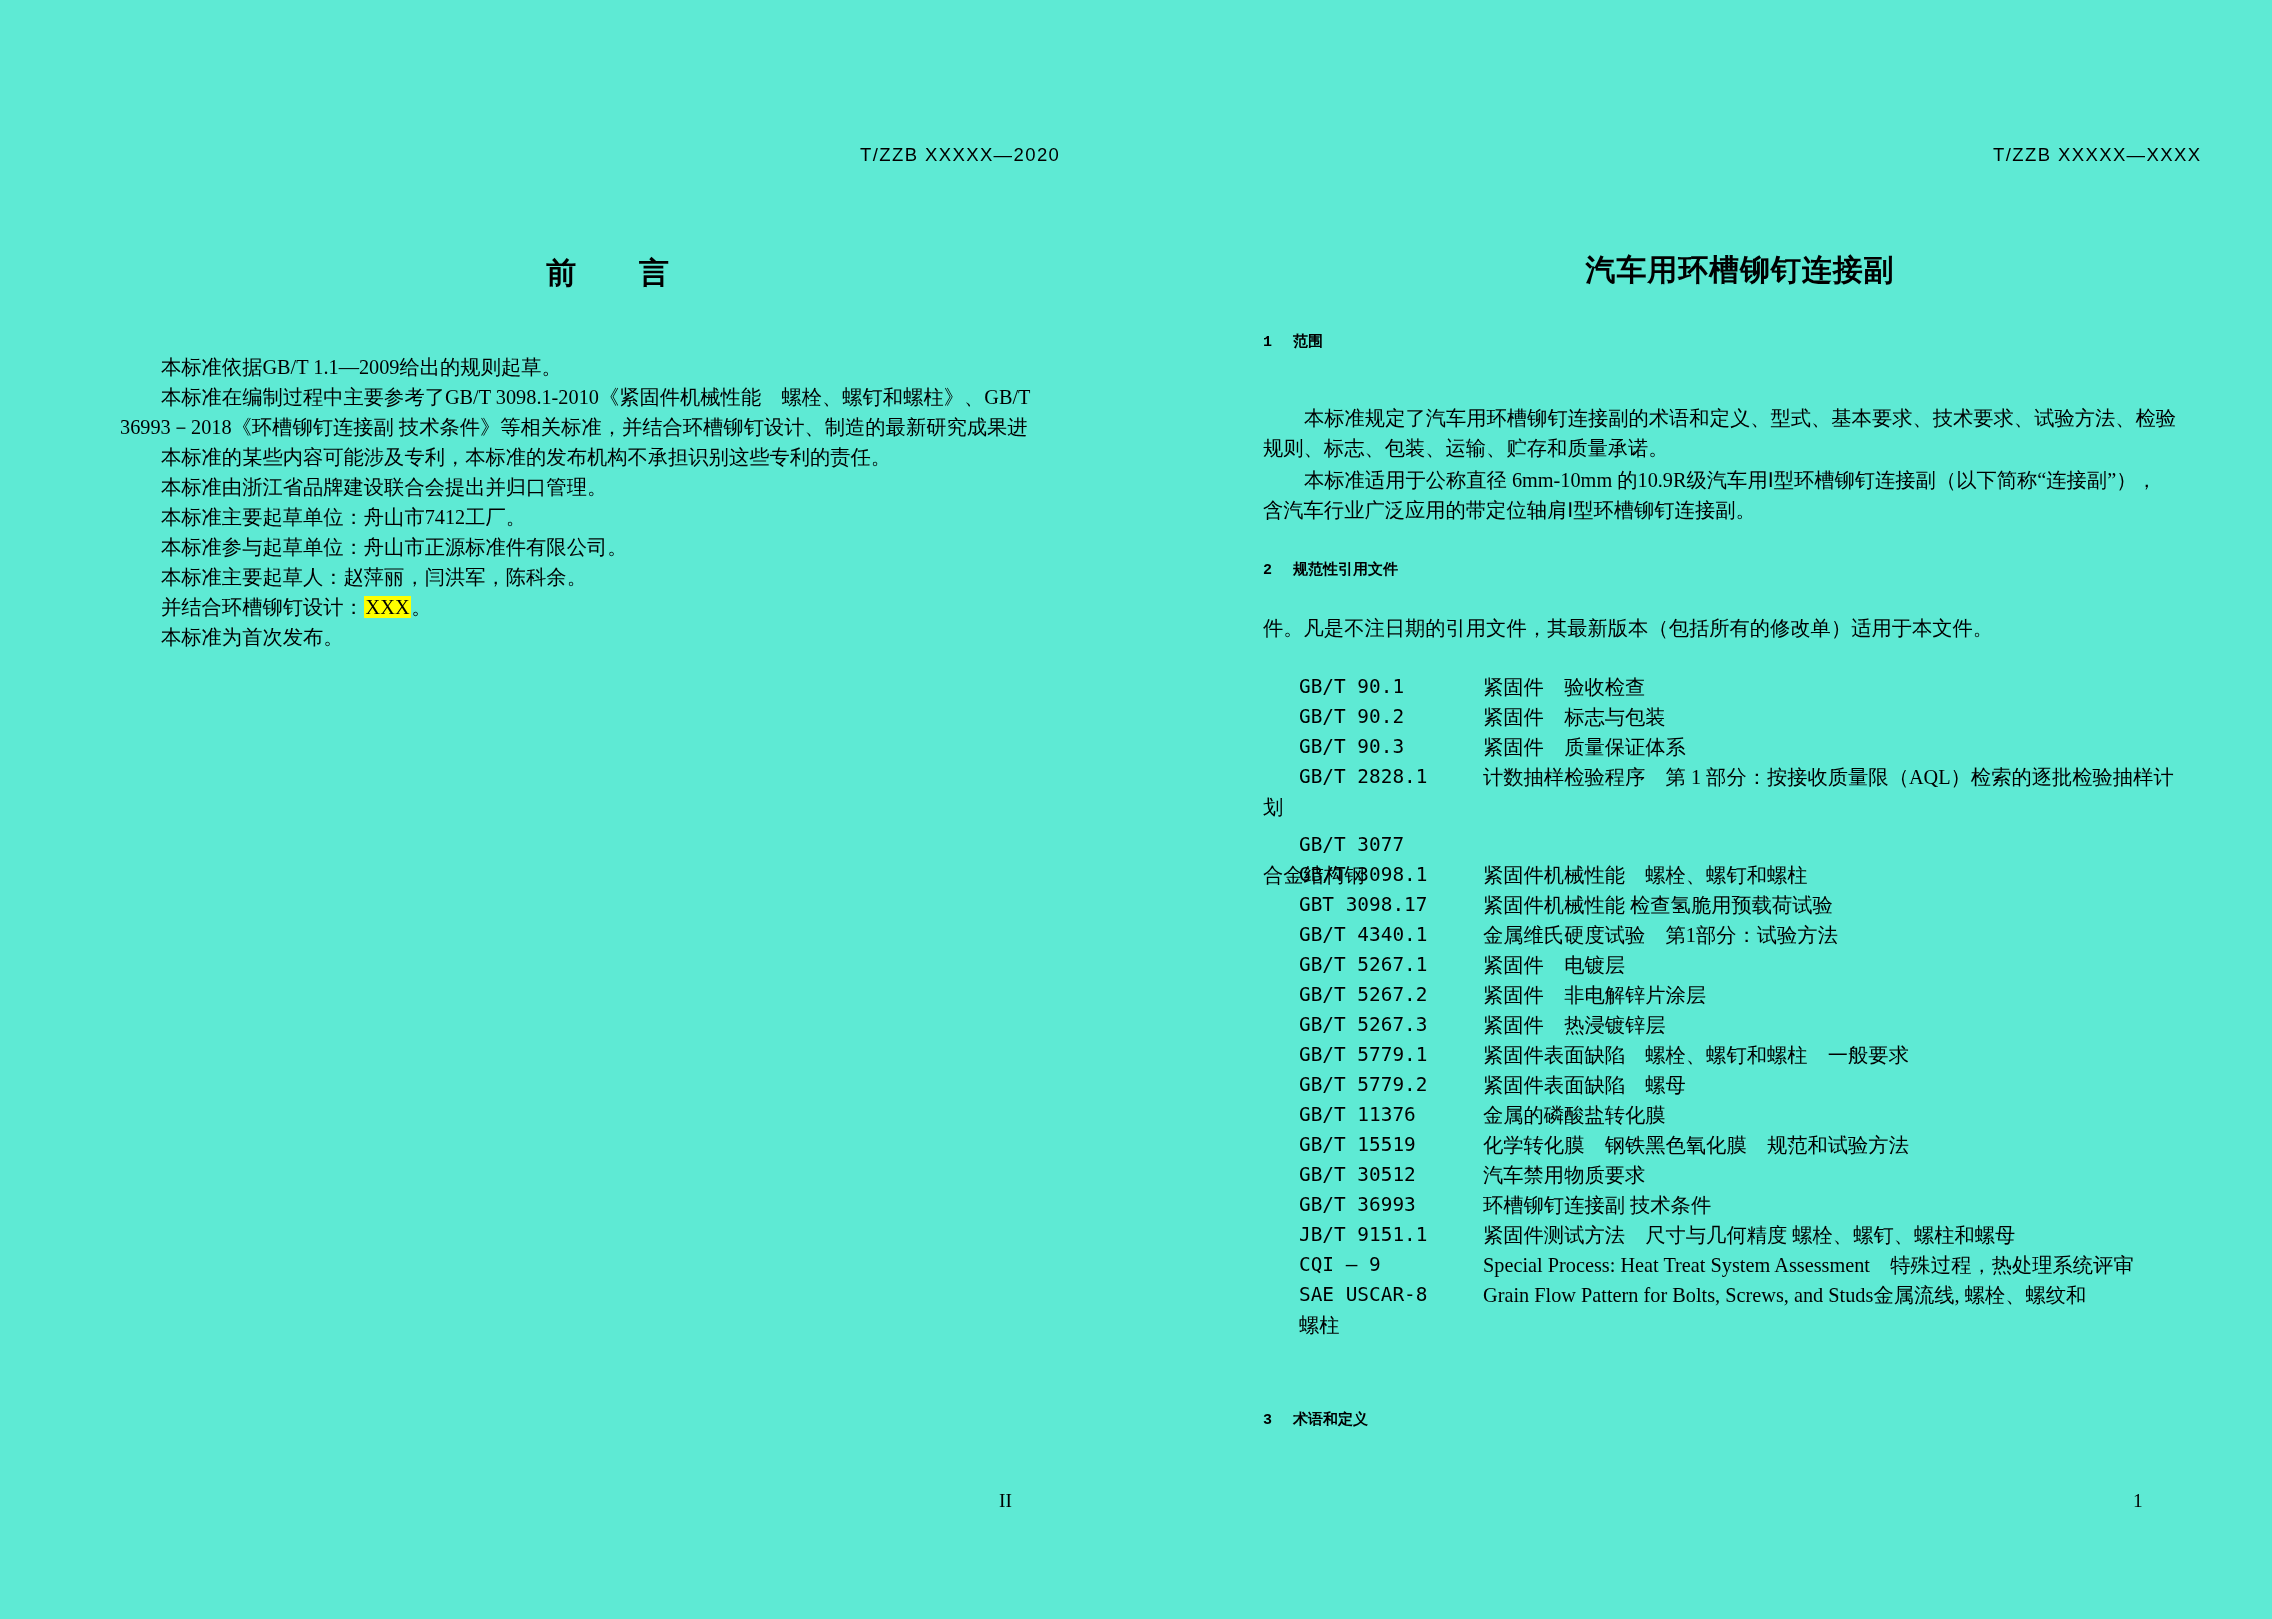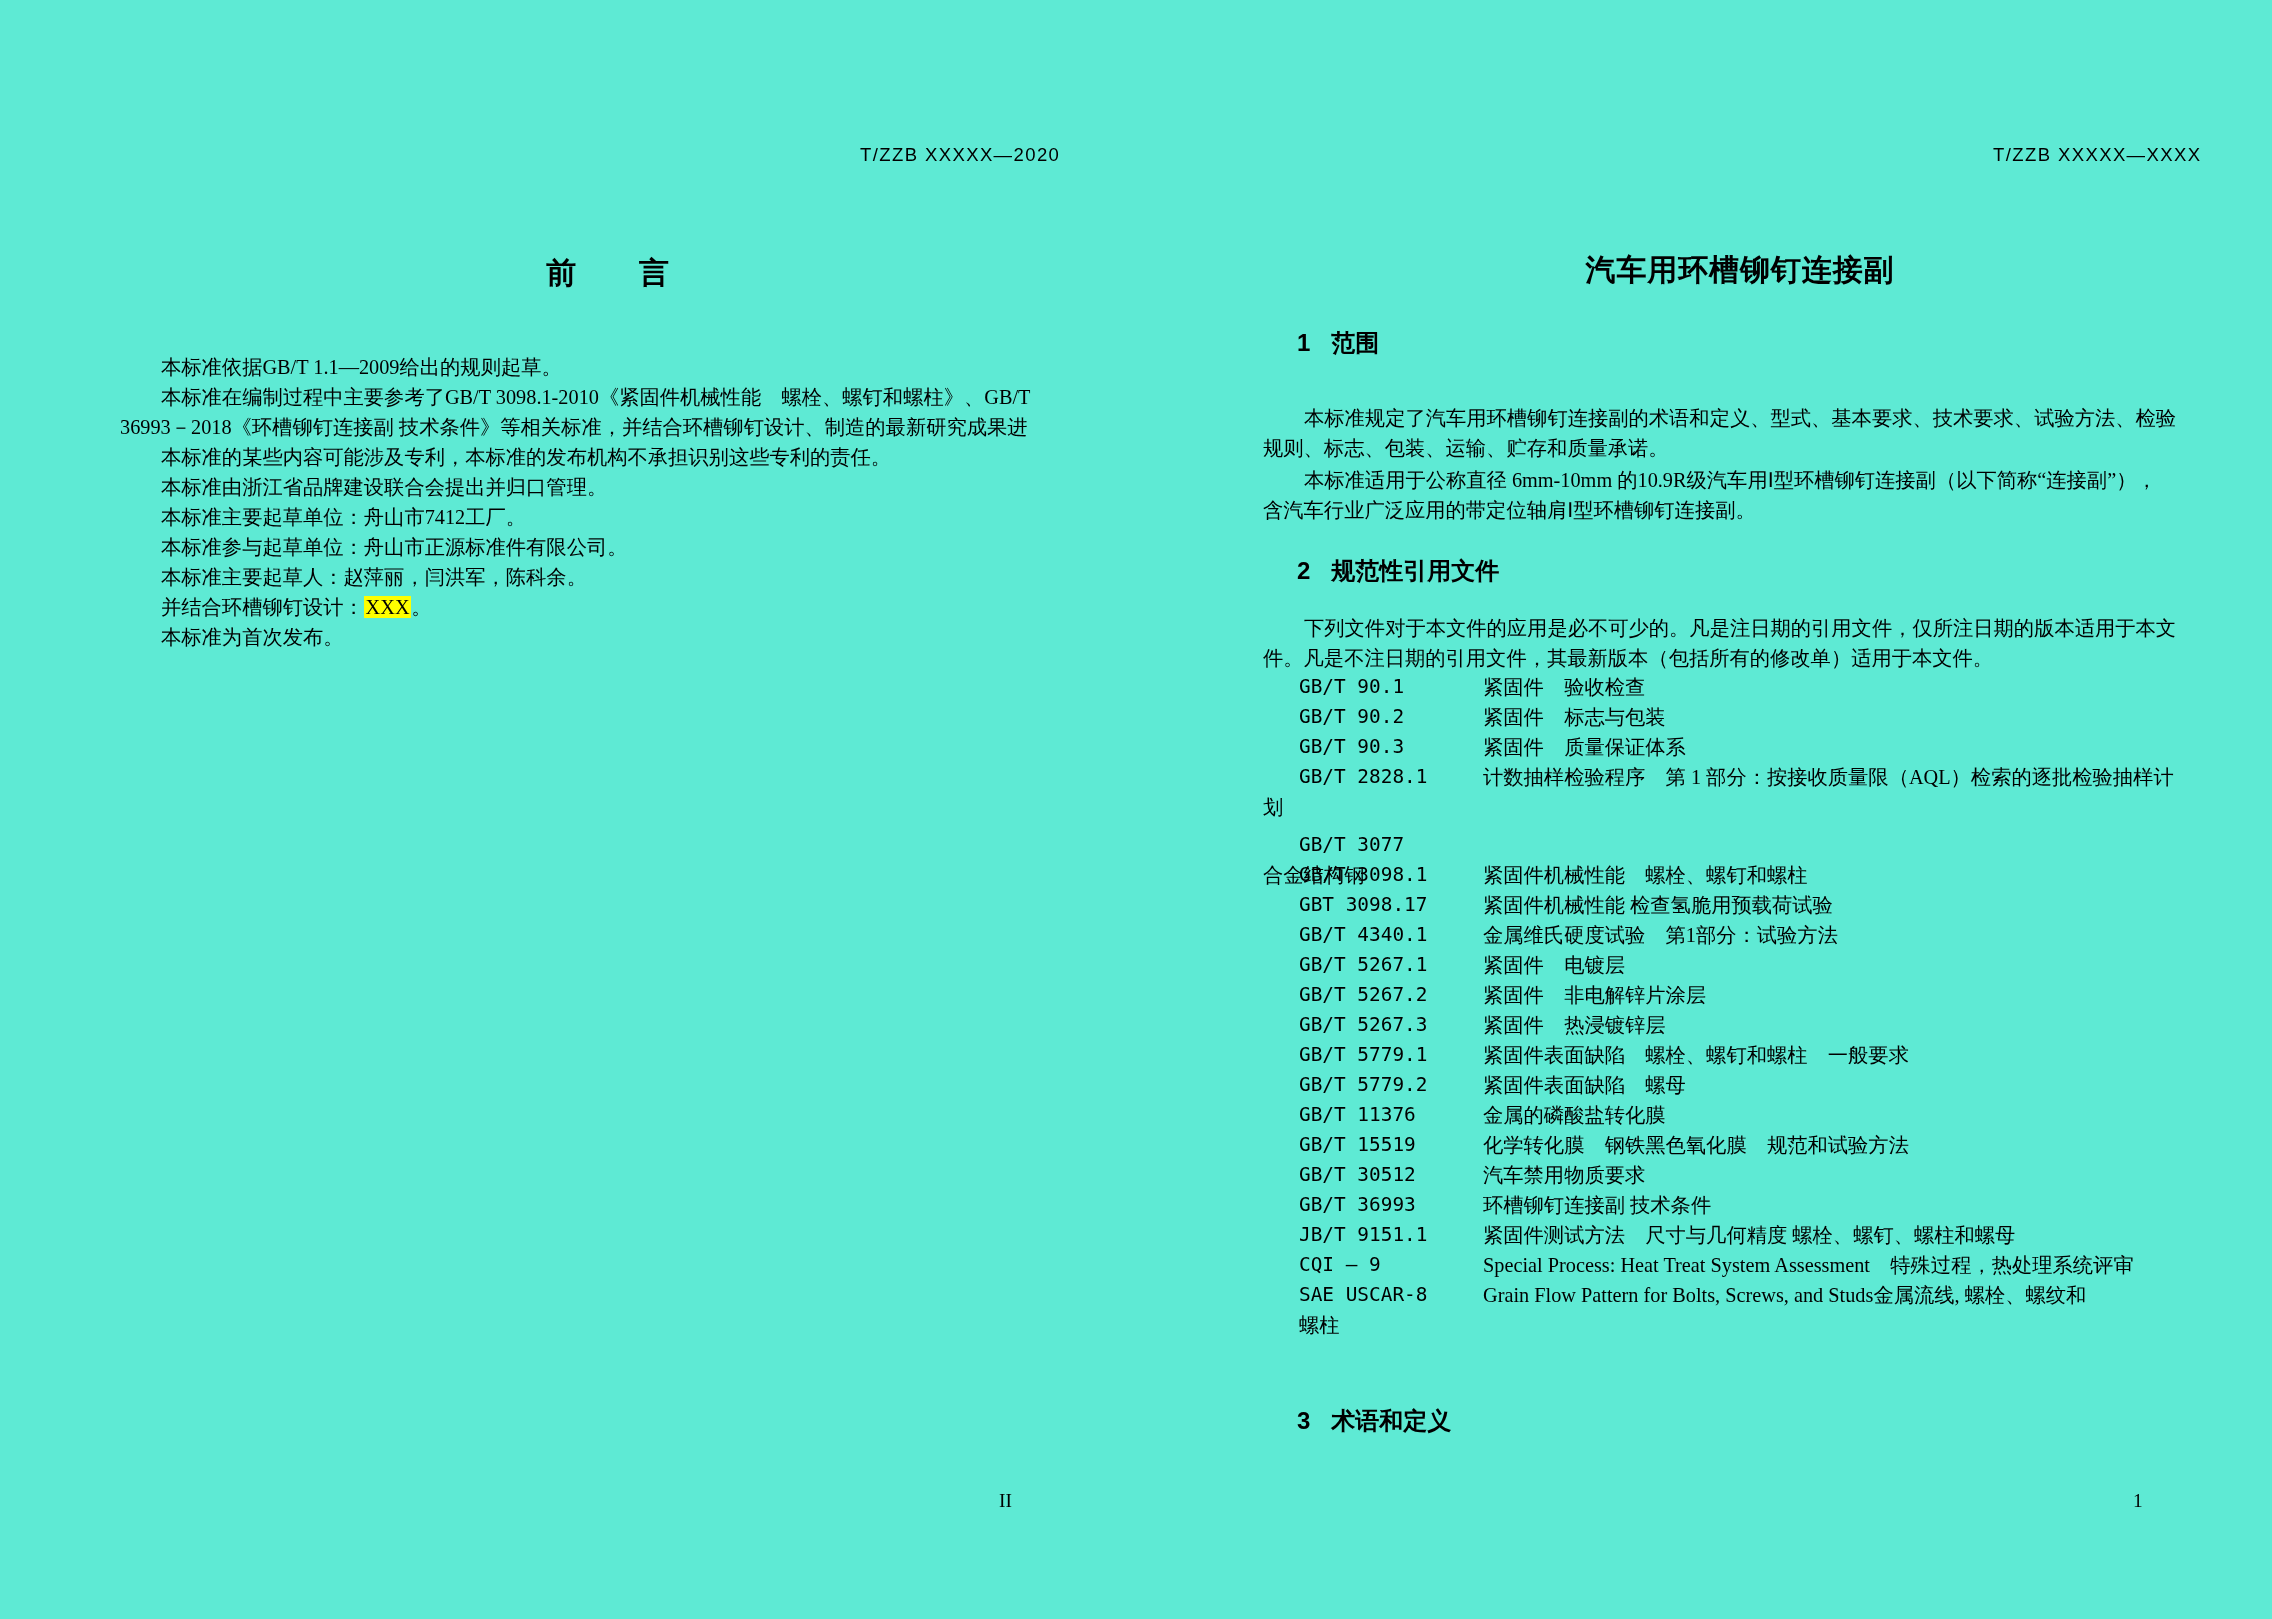--- a/index.html
+++ b/index.html
@@ -30,24 +30,23 @@
     text-align: center;
     font-family: "Liberation Sans", sans-serif;
     font-weight: bold; font-size: 30px; line-height: 35px;
     letter-spacing: 0.9px; white-space: nowrap;
   }
   .page-left .big-title { top: 255px; left: 132px; width: 952px; }
   .page-right .big-title { top: 252px; }
 
   .sec-head {
     position: absolute; left: 127px;
-    font-family: Liberation Sans, sans-serif;
-    font-weight: bold; font-size: 24px; line-height: 26px;
+    font-family: Liberation Mono, monospace;
+    font-weight: bold; font-size: 15px; line-height: 26px;
     white-space: nowrap;
-    margin-left: 34px;
   }
   .sec-num { display: inline-block; margin-right: 21px; }
 
   .body-block { position: absolute; }
   .body-line {
     white-space: nowrap; height: 30px; line-height: 30px;
     font-size: 20.3px; font-family: "Liberation Serif", serif;
   }
   .indent { padding-left: 41px; }
   .cont-indent { padding-left: 36px; }
@@ -111,21 +110,20 @@
     </div>
 
     <div class="body-block" style="left:127px; top:465px; width:970px;">
       <div class="body-line indent">本标准适用于公称直径 6mm-10mm 的10.9R级汽车用Ⅰ型环槽铆钉连接副（以下简称“连接副”），</div>
       <div class="body-line">含汽车行业广泛应用的带定位轴肩Ⅰ型环槽铆钉连接副。</div>
     </div>
 
     <div class="sec-head" style="top:558px;"><span class="sec-num">2</span><span>规范性引用文件</span></div>
 
     <div class="body-block" style="left:127px; top:613px; width:970px;">
-      <div class="body-line indent">下列文件对于本文件的应用是必不可少的。凡是注日期的引用文件，仅所注日期的版本适用于本文</div>
       <div class="body-line">件。凡是不注日期的引用文件，其最新版本（包括所有的修改单）适用于本文件。</div>
     </div>
 
     <div class="body-block" style="left:127px; top:672px; width:970px;">
       <div class="ref-row">
           <span class="ref-code">GB/T 90.1</span>
           <span class="ref-desc">紧固件　验收检查</span>
         </div>
       <div class="ref-row">
           <span class="ref-code">GB/T 90.2</span>

